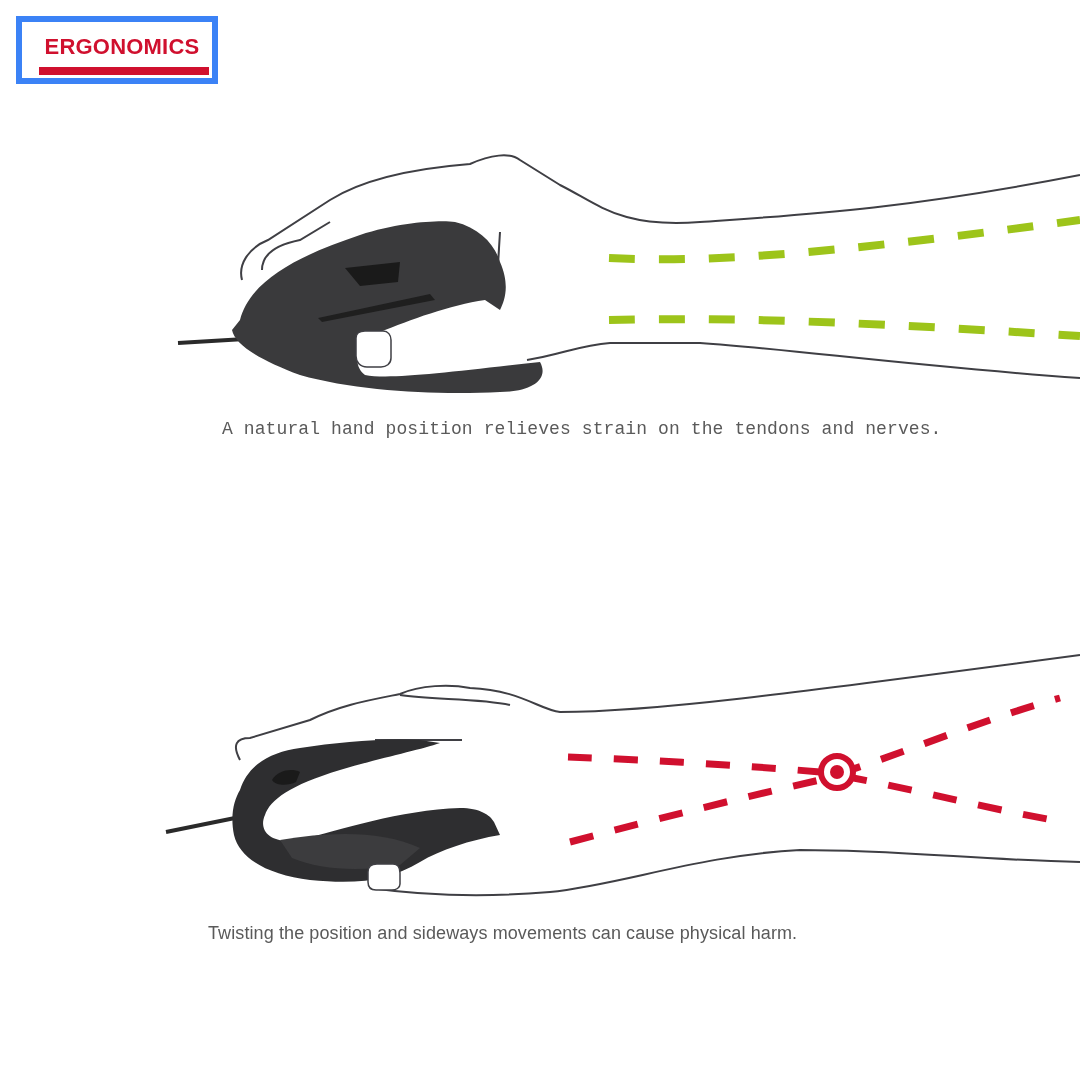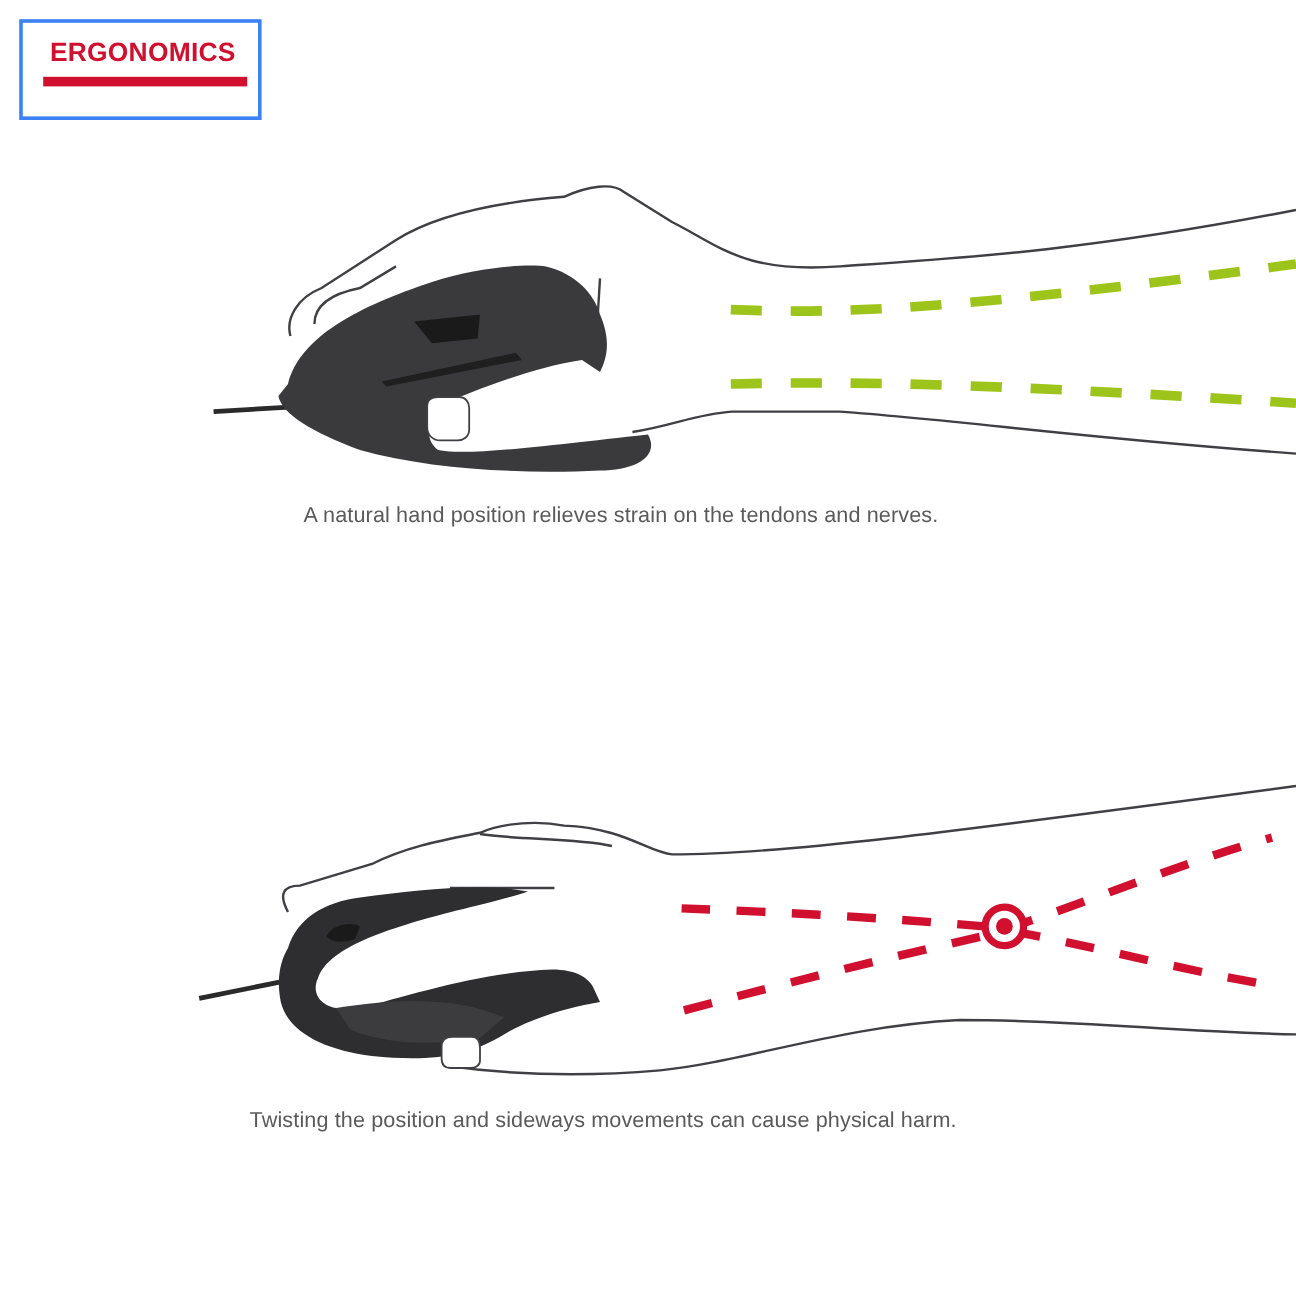--- a/index.html
+++ b/index.html
@@ -1,31 +1,31 @@
 <!DOCTYPE html>
 <html><head>
   <meta charset="utf-8">
   <style>
     html, body { margin: 0; padding: 0; background: #ffffff; }
     body { width: 1080px; height: 1080px; position: relative; overflow: hidden; font-family: "Liberation Sans", sans-serif; }
     .badge {
-      position: absolute; left: 16px; top: 16px; width: 202px; height: 84px;
-      border: 3px solid #3b82f6; box-sizing: border-box; background: #fff;
+      position: absolute; left: 16px; top: 16px; width: 202px; height: 68px;
+      border: 6px solid #3b82f6; box-sizing: border-box; background: #fff;
     }
     .badge-title {
       position: absolute; left: 14px; top: 12px; width: 172px; text-align: center;
       color: #d0102e; font-weight: bold; font-size: 22px; letter-spacing: 0.2px;
       font-family: "Liberation Sans", sans-serif;
     }
     .badge-bar { position: absolute; left: 17px; top: 45px; width: 170px; height: 8px; background: #d0102e; }
     .caption {
       position: absolute; color: #5a5a5a; font-size: 18px; white-space: nowrap;
       font-family: "Liberation Sans", sans-serif; letter-spacing: 0.1px;
     }
-    .cap1 { left: 253px; top: 419px; }
+    .cap1 { left: 222px; top: 419px; font-family: Liberation Mono, monospace; }
     .cap2 { left: 208px; top: 923px; }
     svg.illus { position: absolute; left: 0; top: 0; }
   </style>
 </head>
 <body>
 
 <div class="badge">
   <div class="badge-title">ERGONOMICS</div>
   <div class="badge-bar"></div>
 </div>

